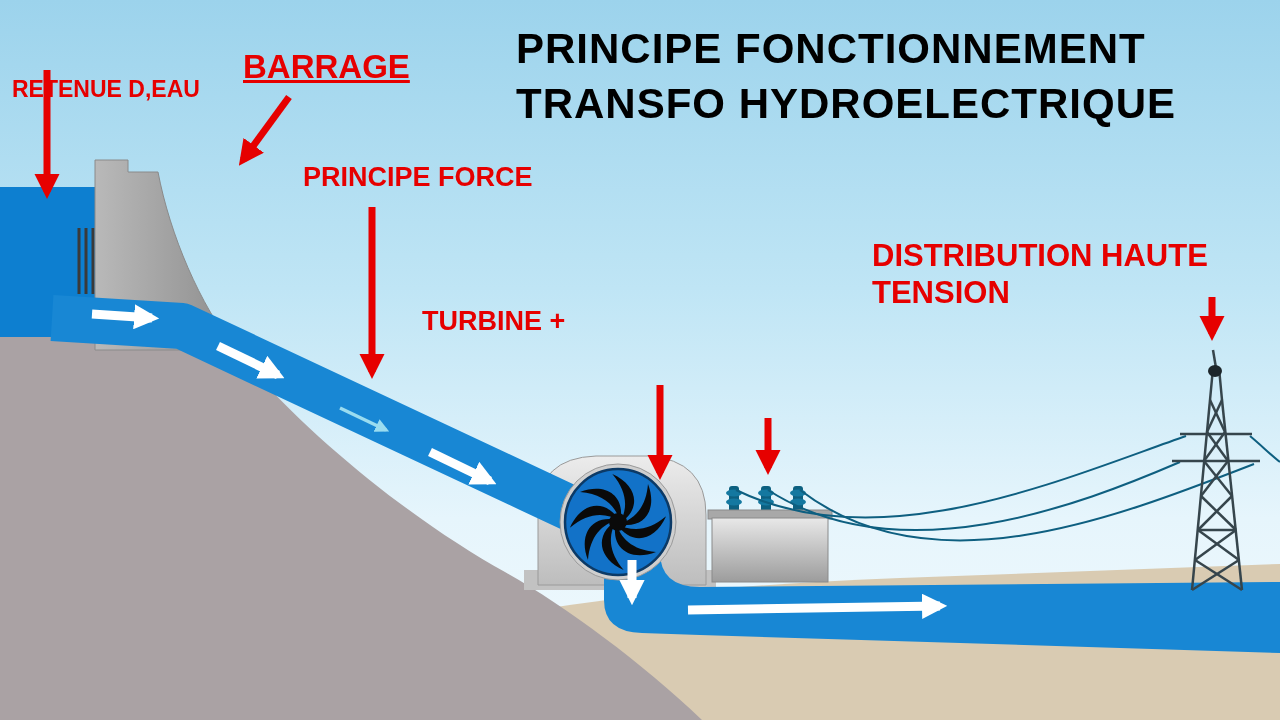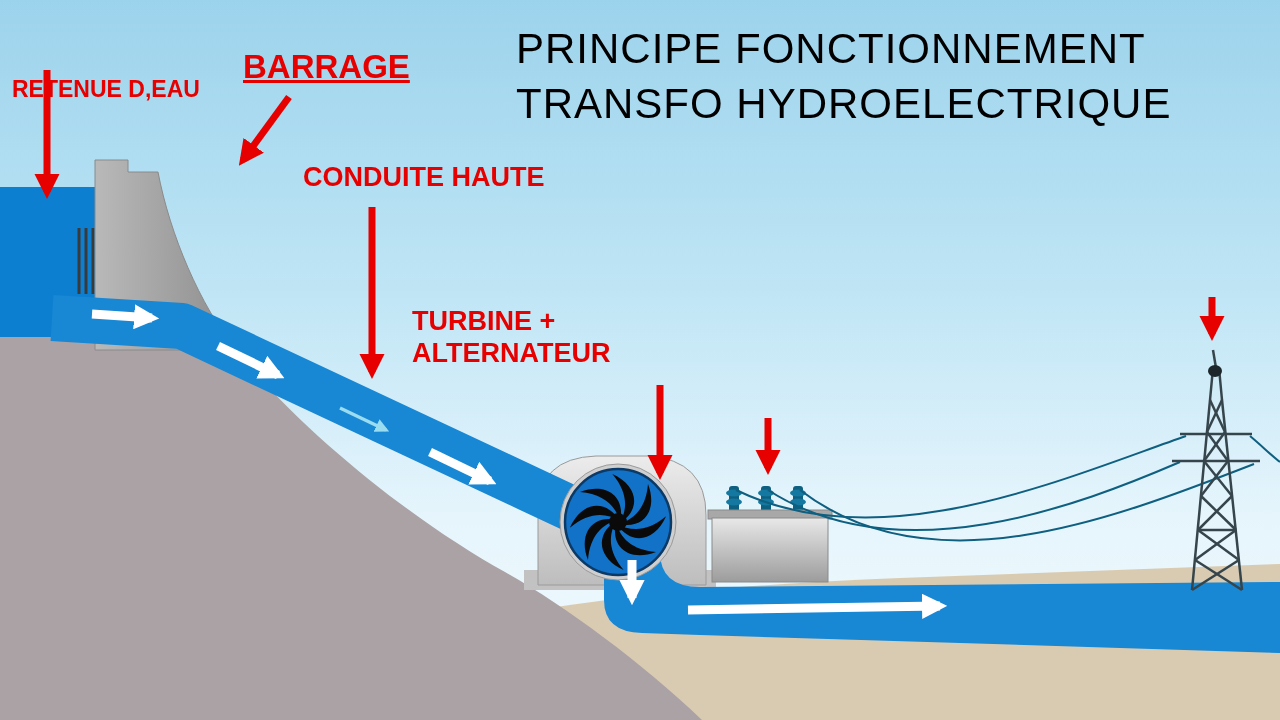--- a/index.html
+++ b/index.html
@@ -7,26 +7,26 @@
     position:relative; width:1280px; height:720px; overflow:hidden;
     background:linear-gradient(180deg,#9cd3ec 0%, #bfe5f5 40%, #e6f5fc 72%, #f2fafd 100%);
     font-family:"Liberation Sans", sans-serif;
   }
   svg.scene { position:absolute; left:0; top:0; }
   .label { position:absolute; font-weight:bold; color:#e60000; line-height:1.18; white-space:nowrap; }
   .label .line, .title .line { display:block; }
   .lbl-retenue      { left:12px;  top:28px;  font-size:23px;margin-top:48px; }
   .lbl-barrage      { left:243px; top:48px;  font-size:33px;text-decoration:underline; }
   .lbl-conduite     { left:303px; top:162px; font-size:27px; }
-  .lbl-turbine      { left:412px; top:306px; font-size:27px; }
+  .lbl-turbine      { left:422px; top:306px; font-size:27px; }
   .lbl-transfo      { left:725px; top:310px; font-size:27px; }
   .lbl-distribution { left:872px; top:238px; font-size:31px; }
   .title {
     position:absolute; left:516px; top:22px;
-    font-weight:normal; color:#000; font-size:42px; line-height:1.3;
+    font-weight:bold; color:#000; font-size:42px; line-height:1.3;
     letter-spacing:1px; white-space:nowrap;
   }
 </style>
 </head>
 <body>
 
 <div class="stage">
 
   <svg class="scene" width="1280" height="720" viewBox="0 0 1280 720">
     <defs>
@@ -160,23 +160,26 @@
 
   <div class="label lbl-retenue">
     <span class="line">RETENUE D,EAU</span>
   </div>
 
   <div class="label lbl-barrage">
     <span class="line">BARRAGE</span>
   </div>
 
   <div class="label lbl-conduite">
-    <span class="line">CONDUITE HAUTE</span>
+    <span class="line">PRINCIPE FORCE</span>
   </div>
 
   <div class="label lbl-turbine">
     <span class="line">TURBINE +</span>
-    <span class="line">ALTERNATEUR</span>
   </div>
 
 
+  <div class="label lbl-distribution">
+    <span class="line">DISTRIBUTION HAUTE</span>
+    <span class="line">TENSION</span>
+  </div>
 
 </div>
 
 </body></html>

